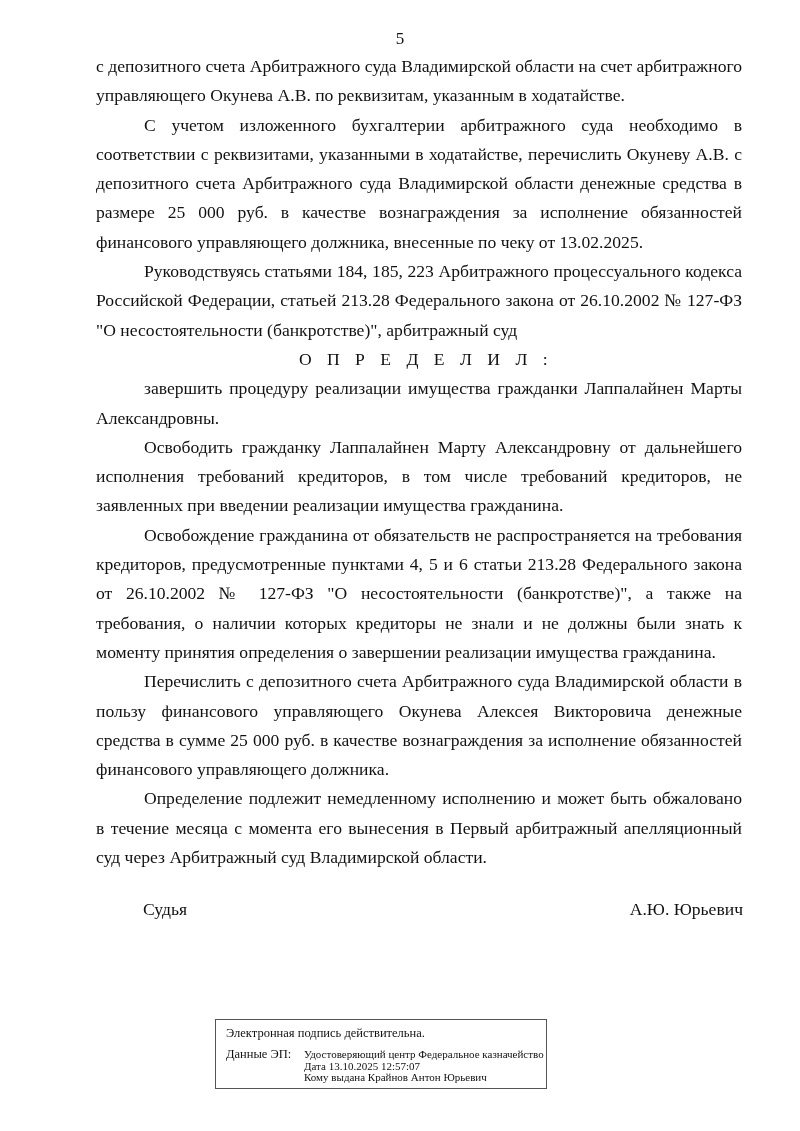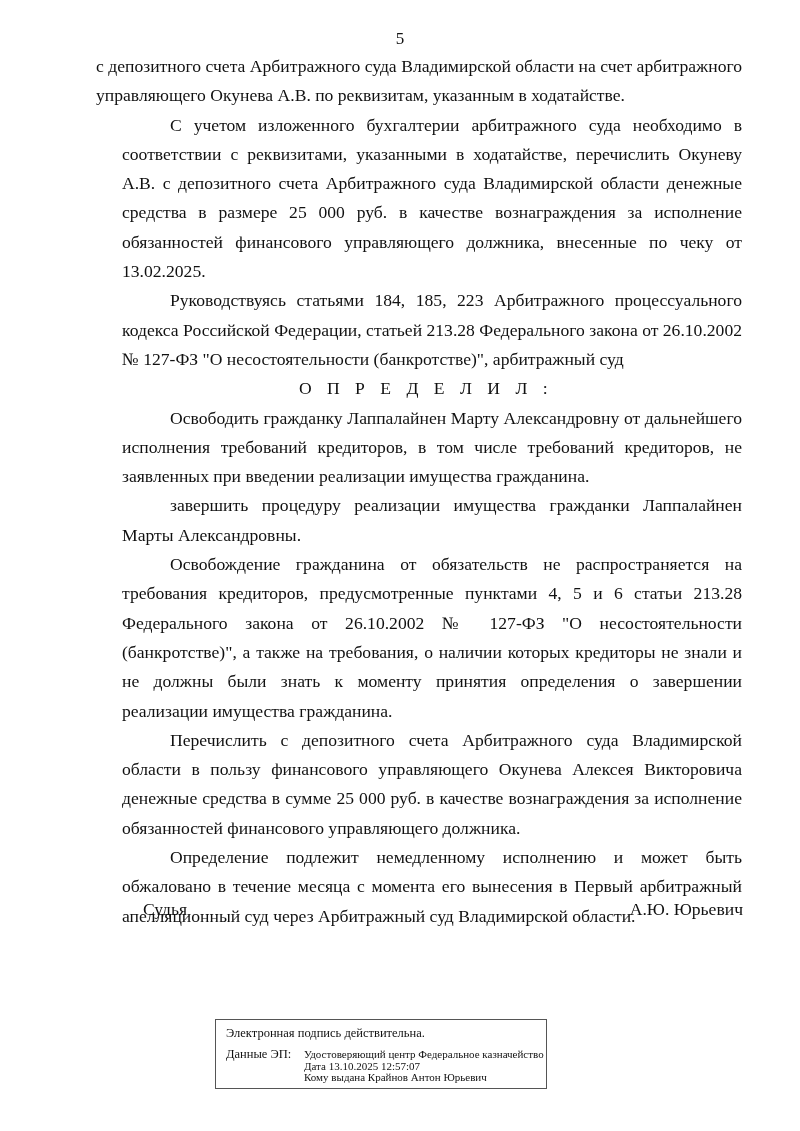--- a/index.html
+++ b/index.html
@@ -1,41 +1,41 @@
 <!DOCTYPE html>
 <html><head>
 <meta charset="utf-8">
 <style>
   html, body { margin: 0; padding: 0; background: #ffffff; }
   body { width: 800px; height: 1131px; position: relative; overflow: hidden;
          font-family: "Liberation Serif", "DejaVu Serif", serif; color: #111; }
   .page-num { position: absolute; top: 29px; left: 0; width: 800px; text-align: center; font-size: 17px; }
   .body { position: absolute; top: 52px; left: 96px; width: 646px; font-size: 17.6px; line-height: 29.3px; font-family: Liberation Serif, serif; }
   .p { text-align: justify; margin: 0; }
-  .p.ind { text-indent: 48px; margin-left: 26px; }
+  .p.ind { text-indent: 48px; }
   .p.last-left { text-align-last: left; }
   .decree { text-align: center; letter-spacing: 5.5px; margin: 0; padding-left: 14px; }
   .sign-row { position: absolute; top: 899px; left: 143px; width: 600px; font-size: 17.6px; display: flex; justify-content: space-between; }
   .sig-box { position: absolute; left: 215px; top: 1019px; width: 332px; height: 70px; border: 1.5px solid #555; box-sizing: border-box; }
   .sig-title { position: absolute; left: 10px; top: 6px; font-size: 12.5px; }
   .sig-label { position: absolute; left: 10px; top: 27px; font-size: 12.5px; }
   .sig-lines { position: absolute; left: 88px; top: 29px; font-size: 11px; line-height: 11.5px; }
 </style>
 </head>
 <body>
 
 <div class="page-num">5</div>
 
 <div class="body">
   <p class="p last-left">с депозитного счета Арбитражного суда Владимирской области на счет арбитражного управляющего Окунева А.В. по реквизитам, указанным в ходатайстве.</p>
   <p class="p ind last-left">С учетом изложенного бухгалтерии арбитражного суда необходимо в соответствии с реквизитами, указанными в ходатайстве, перечислить Окуневу А.В. с депозитного счета Арбитражного суда Владимирской области денежные средства в размере 25 000 руб. в качестве вознаграждения за исполнение обязанностей финансового управляющего должника, внесенные по чеку от 13.02.2025.</p>
   <p class="p ind last-left">Руководствуясь статьями 184, 185, 223 Арбитражного процессуального кодекса Российской Федерации, статьей 213.28 Федерального закона от 26.10.2002 № 127-ФЗ "О несостоятельности (банкротстве)", арбитражный суд</p>
   <p class="decree">О П Р Е Д Е Л И Л :</p>
+  <p class="p ind last-left">завершить процедуру реализации имущества гражданки Лаппалайнен Марты Александровны.</p>
   <p class="p ind last-left">Освободить гражданку Лаппалайнен Марту Александровну от дальнейшего исполнения требований кредиторов, в том числе требований кредиторов, не заявленных при введении реализации имущества гражданина.</p>
-  <p class="p ind last-left">завершить процедуру реализации имущества гражданки Лаппалайнен Марты Александровны.</p>
   <p class="p ind last-left">Освобождение гражданина от обязательств не распространяется на требования кредиторов, предусмотренные пунктами 4, 5 и 6 статьи 213.28 Федерального закона от 26.10.2002 № 127-ФЗ "О несостоятельности (банкротстве)", а также на требования, о наличии которых кредиторы не знали и не должны были знать к моменту принятия определения о завершении реализации имущества гражданина.</p>
   <p class="p ind last-left">Перечислить с депозитного счета Арбитражного суда Владимирской области в пользу финансового управляющего Окунева Алексея Викторовича денежные средства в сумме 25 000 руб. в качестве вознаграждения за исполнение обязанностей финансового управляющего должника.</p>
   <p class="p ind last-left">Определение подлежит немедленному исполнению и может быть обжаловано в течение месяца с момента его вынесения в Первый арбитражный апелляционный суд через Арбитражный суд Владимирской области.</p>
 </div>
 
 <div class="sign-row">
   <span>Судья</span>
   <span>А.Ю. Юрьевич</span>
 </div>
 

